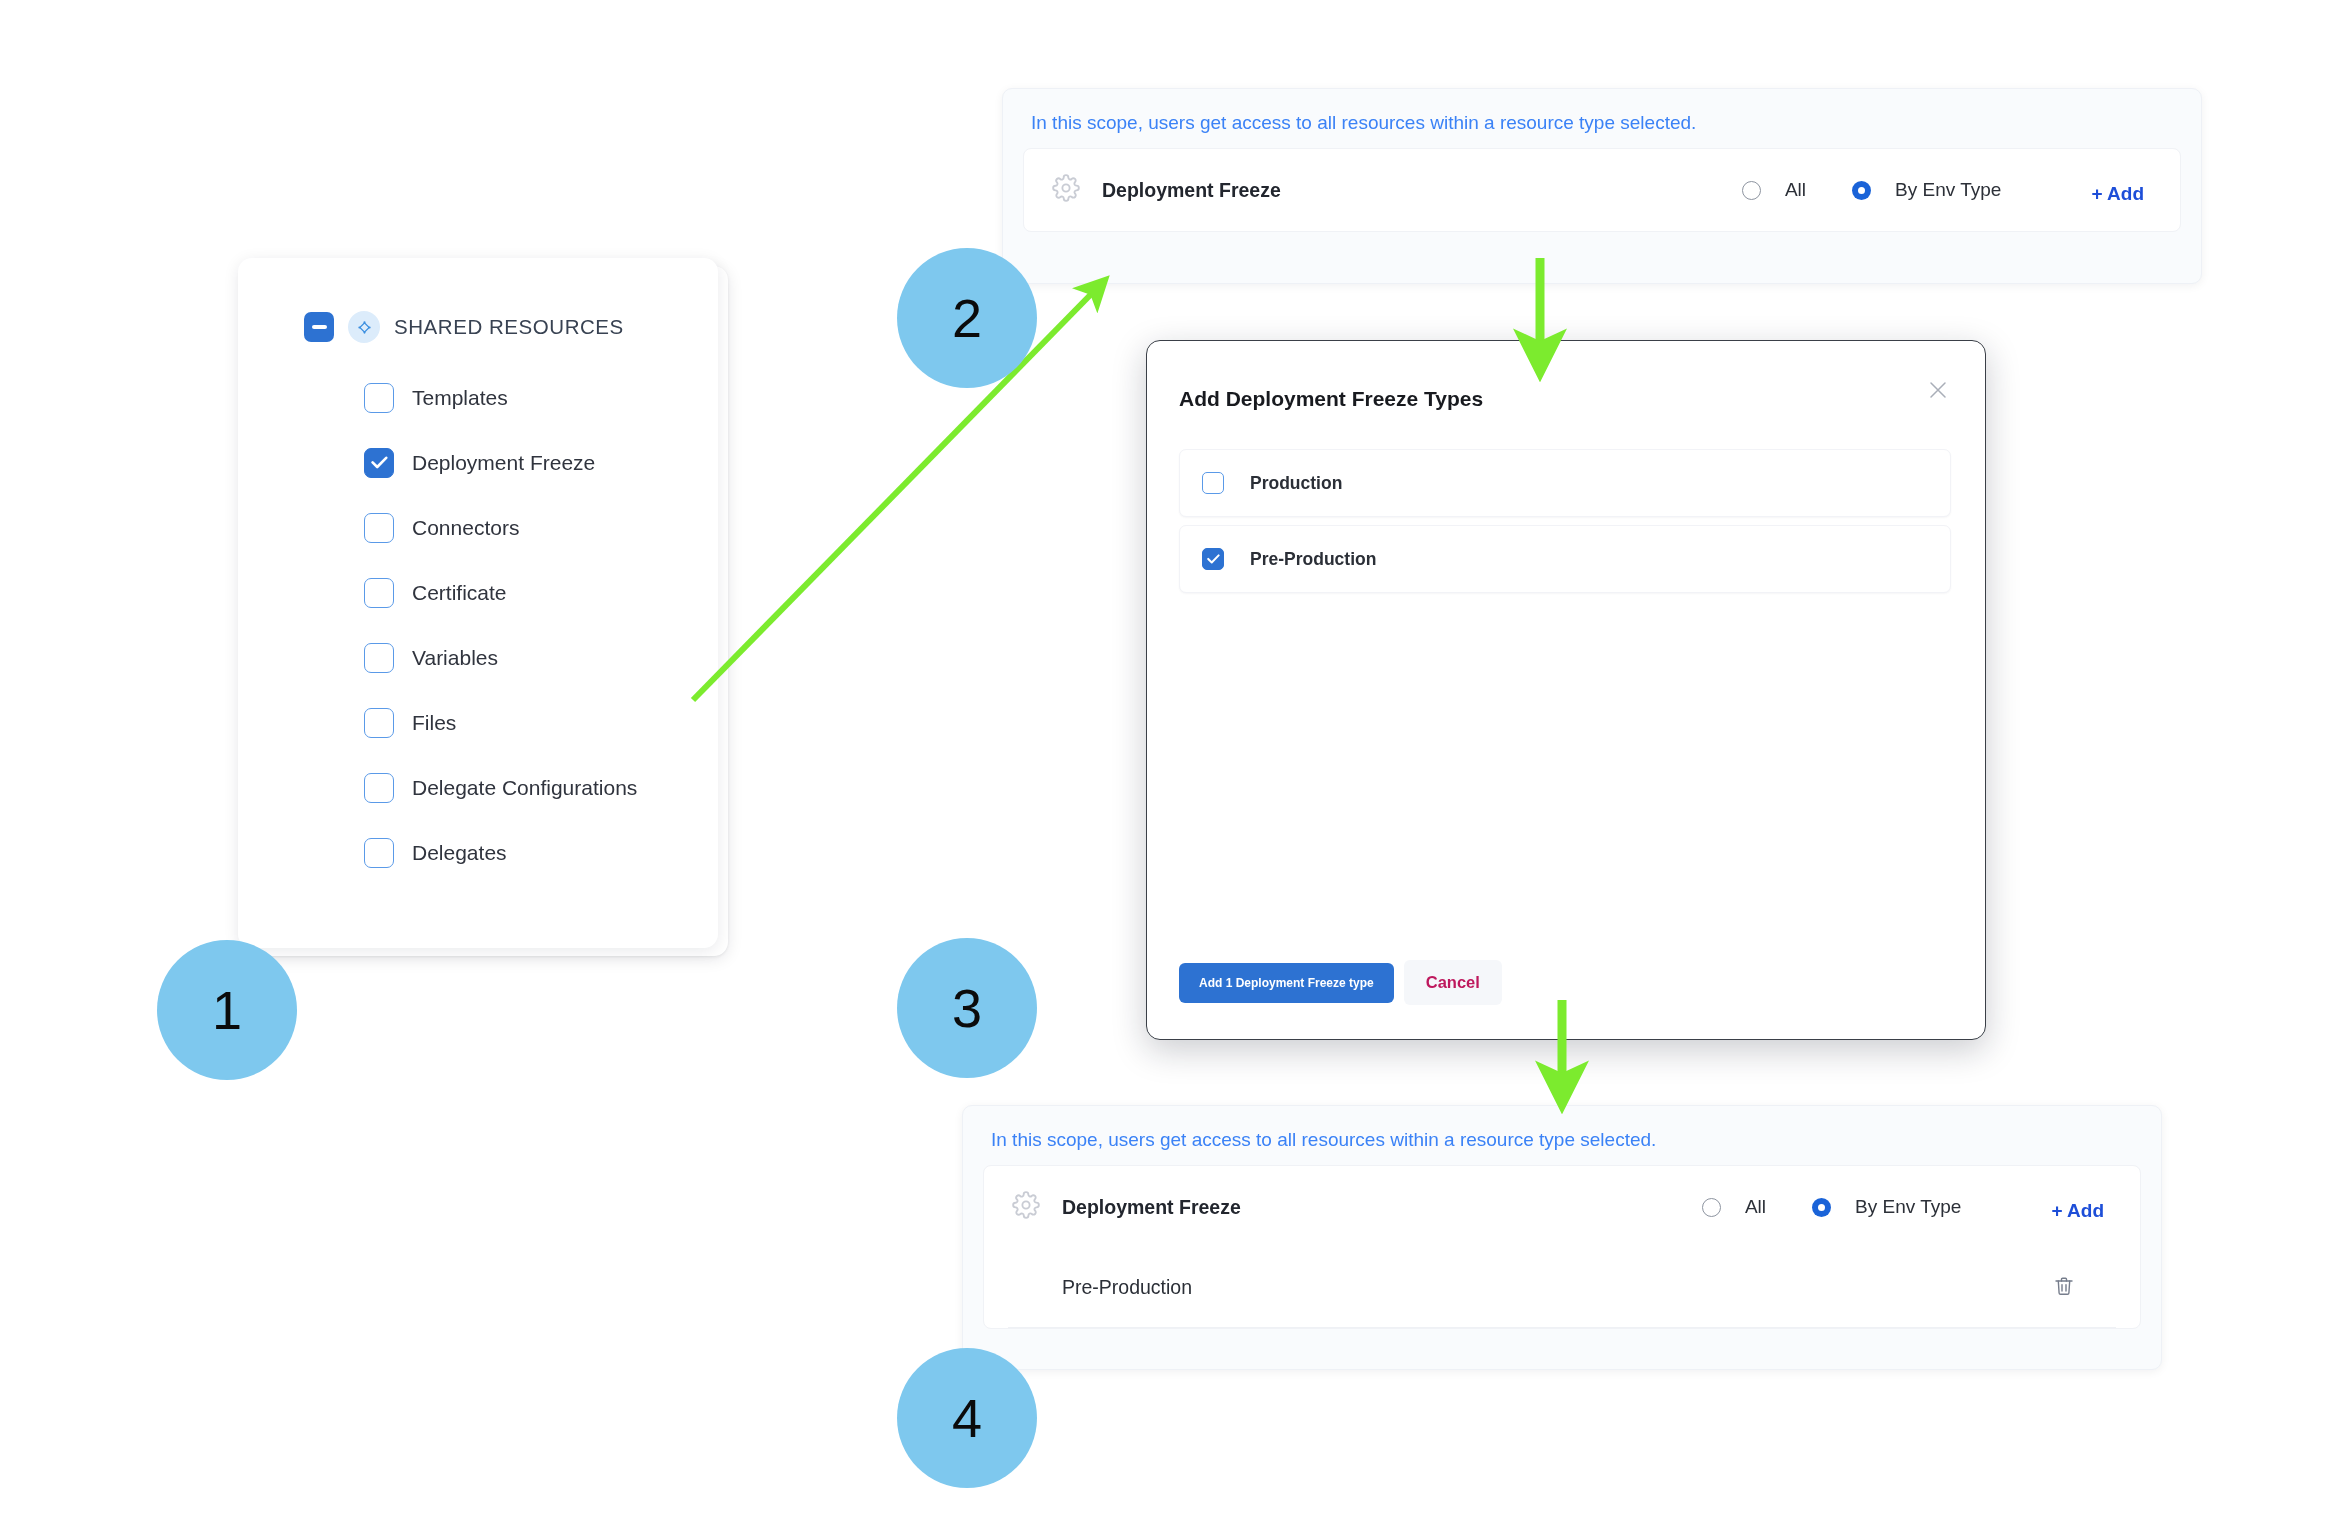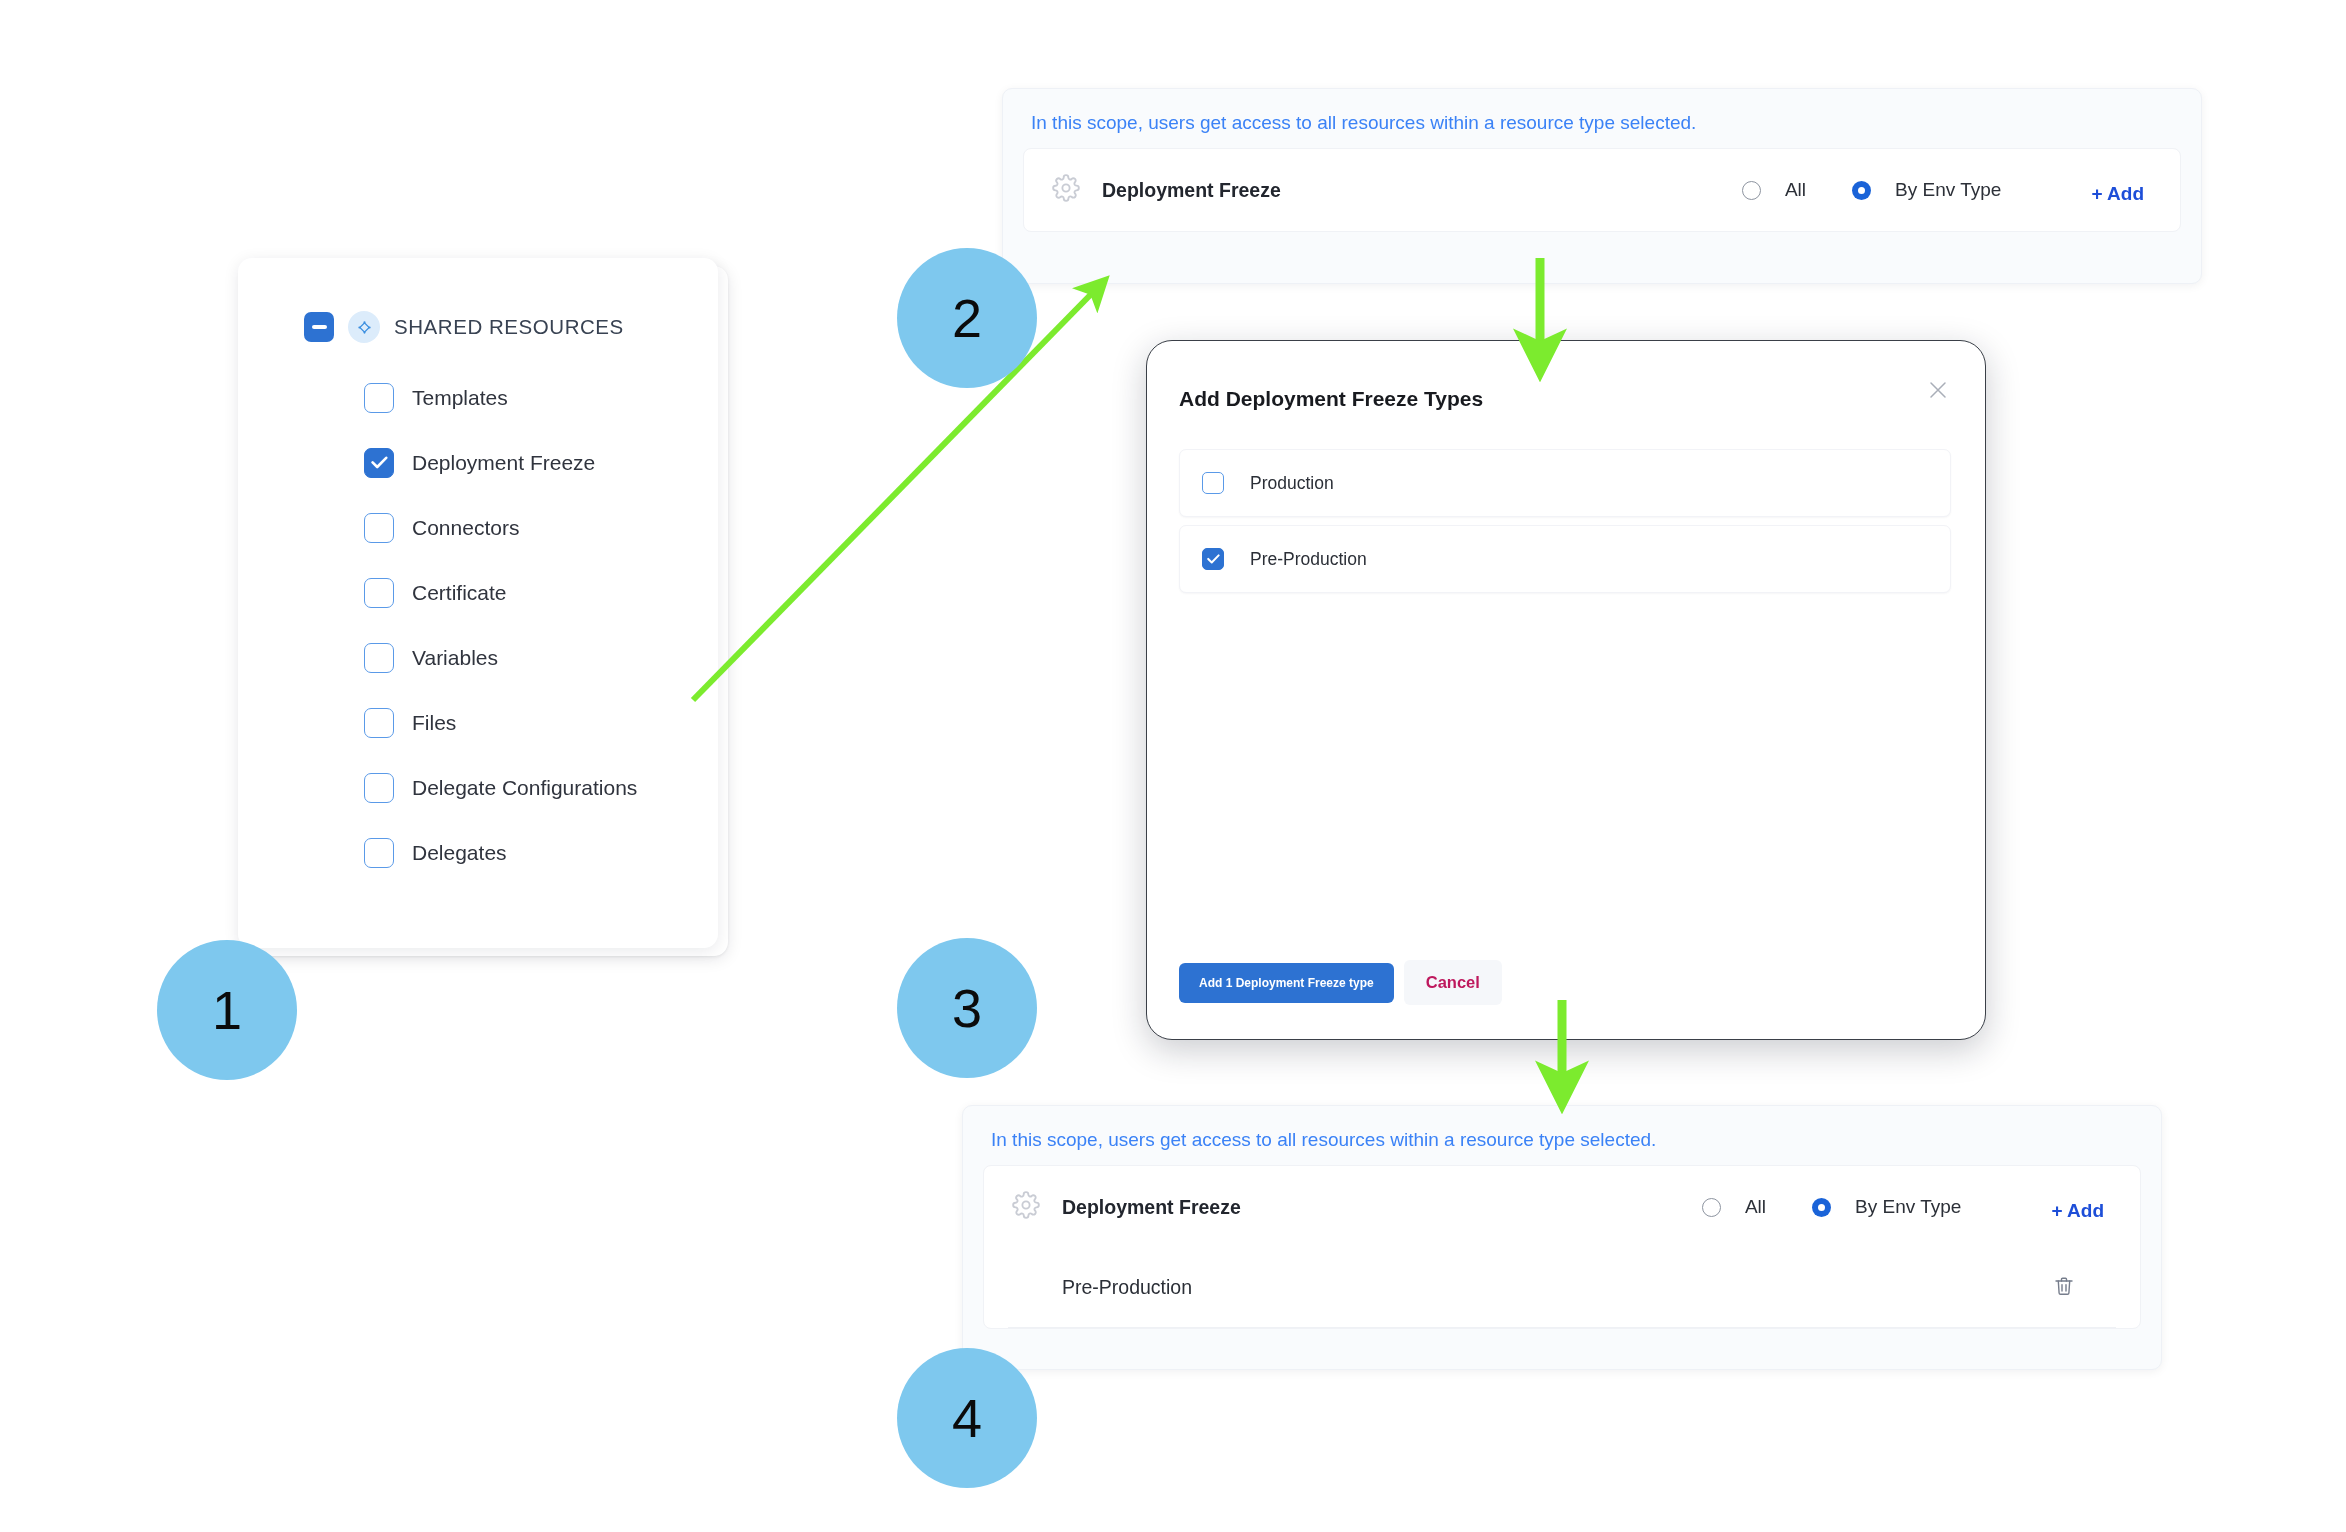--- a/index.html
+++ b/index.html
@@ -145,21 +145,21 @@
   }
   .scope-value-label { font-size: 19.5px; color: #2b2f37; flex: 1 1 auto; }
 
   
   #modal {
     position: absolute;
     left: 1146px; top: 340px;
     width: 840px; height: 700px;
     background: #ffffff;
     border: 1.5px solid #3a3f47;
-    border-radius: 26px;
+    border-radius: 14px;
     box-shadow: 0 10px 34px rgba(16,24,40,.22);
     z-index: 30;
     padding-left: 12px;
   }
   .modal-title {
     position: absolute; left: 32px; top: 46px;
     font-size: 21px; font-weight: bold; color: #181a1f;
   }
   .modal-close {
     position: absolute; right: 30px; top: 36px;
@@ -167,20 +167,21 @@
   }
   .modal-list { position: absolute; left: 32px; top: 108px; right: 34px; }
   .modal-opt {
     background: #ffffff;
     border: 1px solid #f2f3f7;
     border-radius: 7px;
     height: 68px;
     display: flex; align-items: center;
     padding-left: 22px; gap: 26px;
     box-shadow: 0 1px 2px rgba(16,24,40,.04);
+    font-weight: bold;
   }
   .modal-opt + .modal-opt { margin-top: 8px; }
   .mcb {
     width: 22px; height: 22px; border-radius: 5px;
     border: 1.6px solid #5a9ae8; background: #fff;
     flex: 0 0 auto;
     display: flex; align-items: center; justify-content: center;
   }
   .mcb.checked { background: #2d72d2; border-color: #2d72d2; }
   .mcb svg { display: none; }

